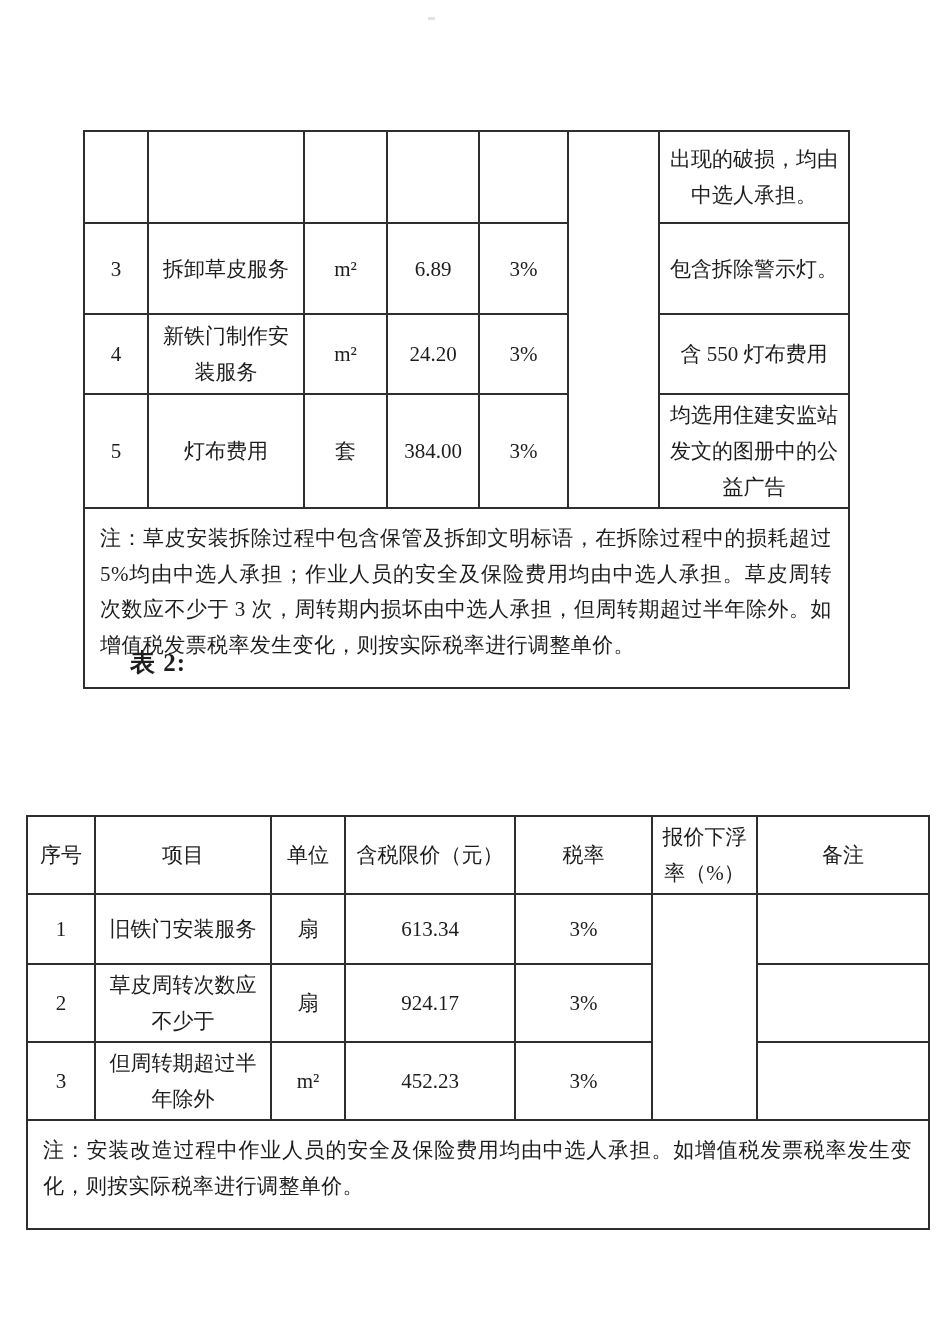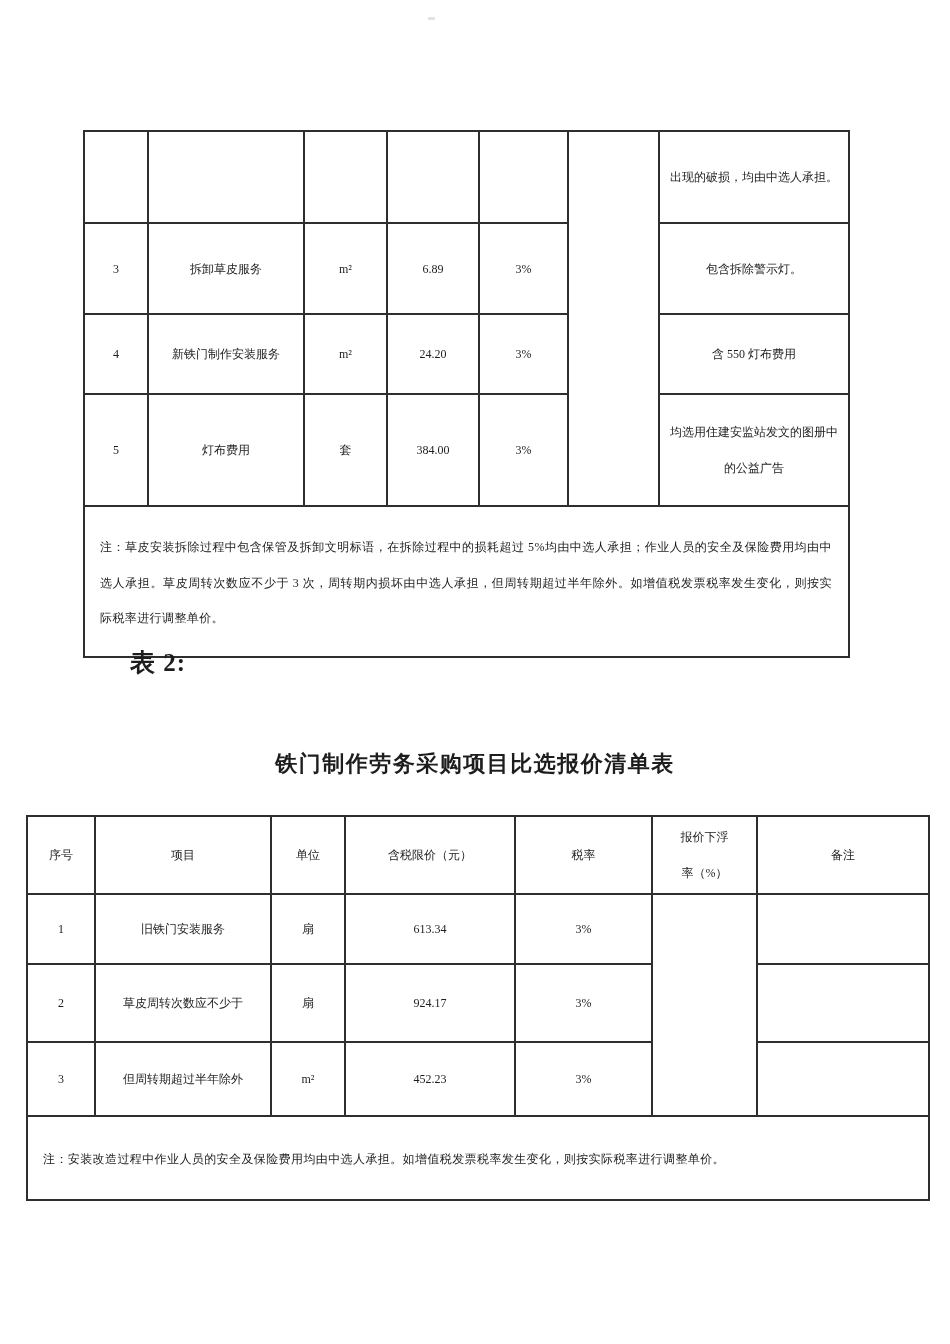--- a/index.html
+++ b/index.html
@@ -21,31 +21,31 @@
   }
   table {
     position: absolute;
     border-collapse: collapse;
     table-layout: fixed;
   }
   td, th {
     border: 2px solid #2e2e2e;
     text-align: center;
     vertical-align: middle;
-    font-size: 12px;
+    font-size: 21px;
     font-weight: normal;
     line-height: 36px;
     padding: 2px 5px;
     overflow: hidden;
   }
   .t1 { left: 83px; top: 130px; width: 765px; }
   .t2 { left: 26px;  top: 815px; width: 902px; }
   td.note-cell {
     text-align: justify;
-    padding: 12px 16px 8px 15px;
+    padding: 12px 16px 24px 15px;
     line-height: 35.5px;
     letter-spacing: 0.4px;
   }
   td.remark-cell { padding: 2px 7px; }
   th.wrap-header { white-space: pre-line; }
   .tbl2-label {
     position: absolute; left: 130px; top: 646px;
     font-size: 25px; font-weight: bold; letter-spacing: 1px;
   }
   .tbl2-title {
@@ -105,21 +105,20 @@
         <td>3%</td>
         <td class="remark-cell">均选用住建安监站发文的图册中的公益广告</td>
       </tr>
       <tr style="height:151px">
         <td class="note-cell" colspan="7">注：草皮安装拆除过程中包含保管及拆卸文明标语，在拆除过程中的损耗超过 5%均由中选人承担；作业人员的安全及保险费用均由中选人承担。草皮周转次数应不少于 3 次，周转期内损坏由中选人承担，但周转期超过半年除外。如增值税发票税率发生变化，则按实际税率进行调整单价。</td>
       </tr>
     </tbody>
   </table>
 
   <div class="tbl2-label">表 2:</div>
-  <div class="tbl2-title">铁门制作劳务采购项目比选报价清单表</div>
 
   <table class="t2">
     <colgroup>
       <col style="width:68px">
         <col style="width:176px">
         <col style="width:74px">
       <col style="width:170px">
         <col style="width:137px">
         <col style="width:105px">
       <col style="width:172px">

